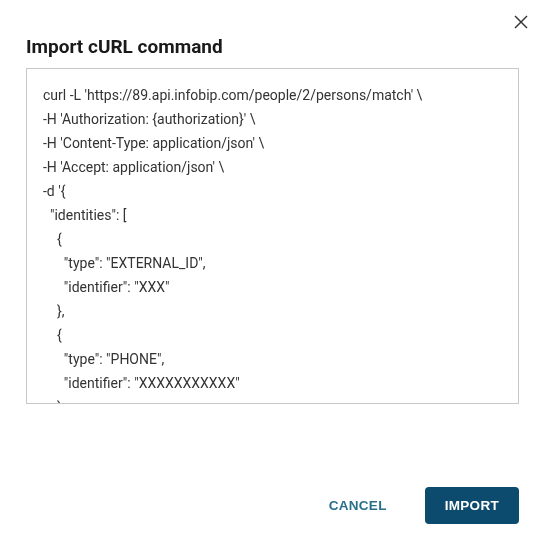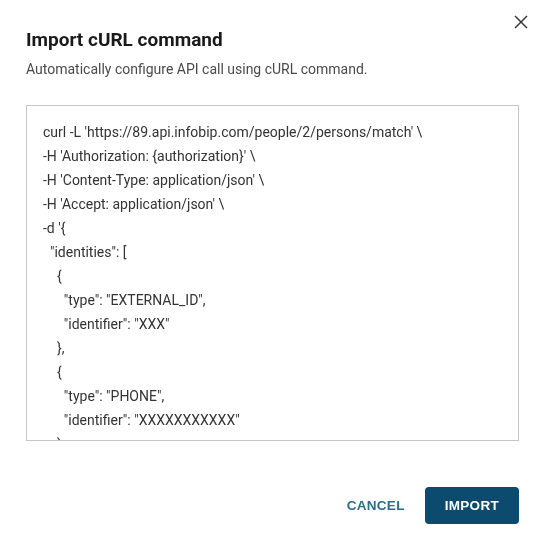--- a/index.html
+++ b/index.html
@@ -22,21 +22,21 @@
       height: 20px;
       cursor: pointer;
       display: flex;
       align-items: center;
       justify-content: center;
       color: #333;
       background: none;
       border: none;
     }
     .content {
-      padding: 28px 26px 0 26px;
+      padding: 35px 26px 0 26px;
     }
     .title {
       font-size: 19px;
       font-weight: 700;
       color: #1a1a1a;
       margin-bottom: 10px;
     }
     .subtitle {
       font-size: 14px;
       color: #4a4a4a;
@@ -54,20 +54,21 @@
       resize: none;
       width: 100%;
       height: 336px;
       outline: none;
     }
     .footer {
       position: absolute;
       bottom: 16px;
       right: 26px;
       display: flex;
+      gap: 18px;
       align-items: center;
     }
     .btn {
       font-size: 13.5px;
       font-weight: 600;
       letter-spacing: 0.3px;
       padding: 11px 20px;
       cursor: pointer;
       border: none;
       background: none;
@@ -86,21 +87,20 @@
 
 <button class="close-btn">
   <svg width="16" height="16" viewBox="0 0 16 16" fill="none" stroke="currentColor" stroke-width="1.4">
     <line x1="2" y1="2" x2="14" y2="14"></line>
     <line x1="14" y1="2" x2="2" y2="14"></line>
   </svg>
 </button>
 
 <div class="content">
   <h1 class="title">Import cURL command</h1>
-  <p class="subtitle">Automatically configure API call using cURL command.</p>
   <textarea class="textarea-box" spellcheck="false" style="">curl -L 'https://89.api.infobip.com/people/2/persons/match' \
 -H 'Authorization: {authorization}' \
 -H 'Content-Type: application/json' \
 -H 'Accept: application/json' \
 -d '{
   "identities": [
     {
       "type": "EXTERNAL_ID",
       "identifier": "XXX"
     },

